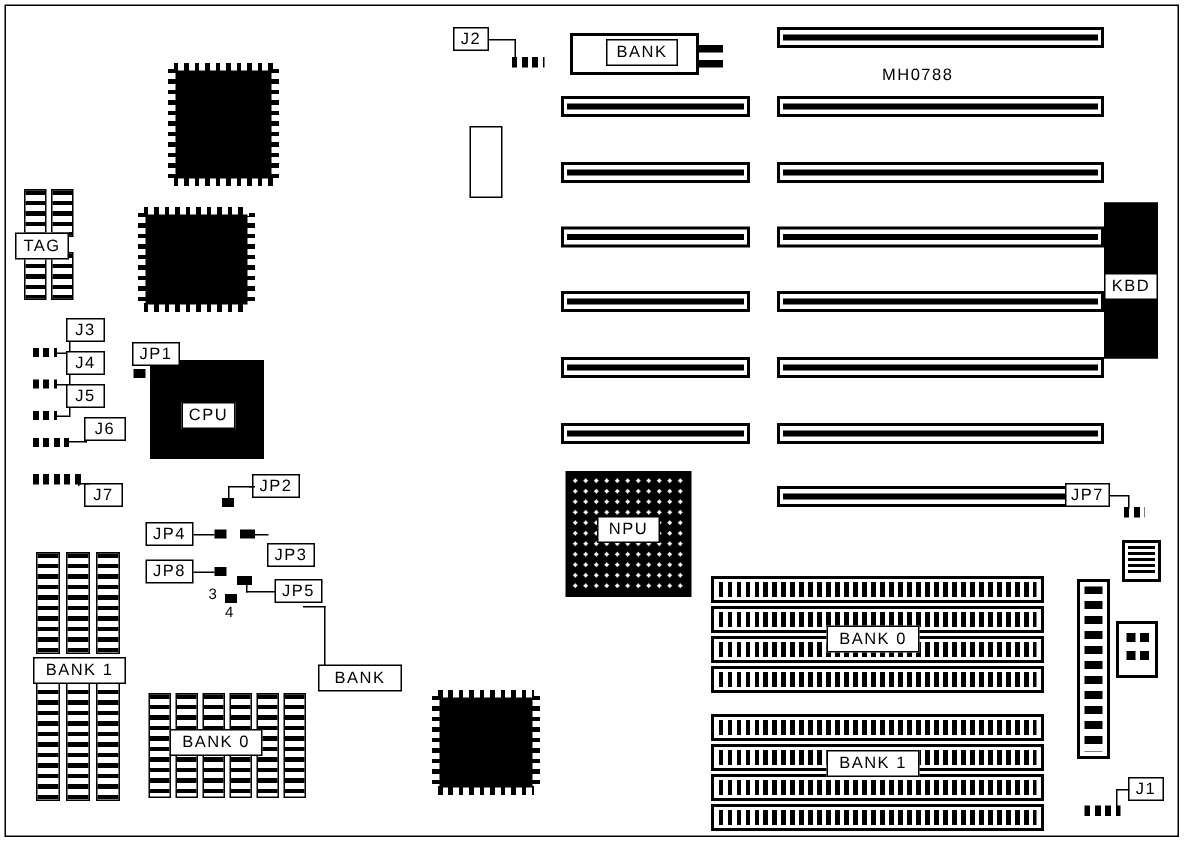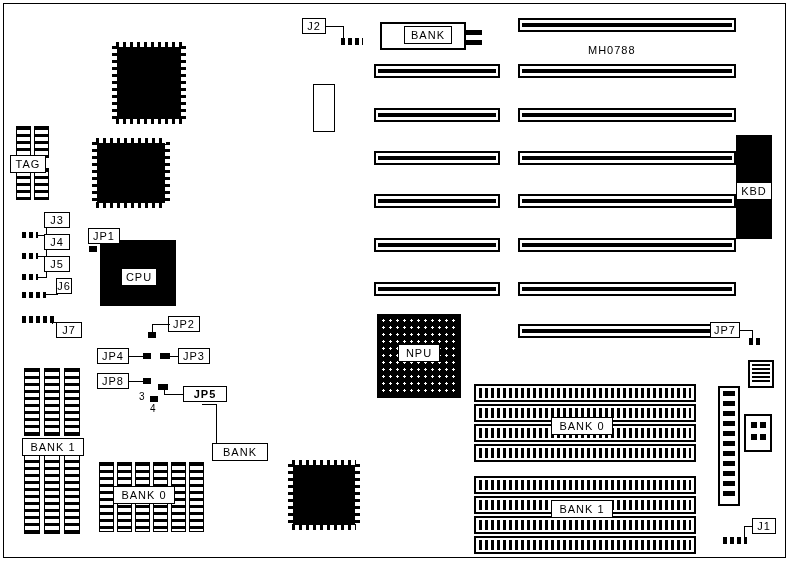--- a/index.html
+++ b/index.html
@@ -211,21 +211,21 @@
   <div class="abs label-box" style="left:44px; top:234px; width:26px; height:16px;">J4</div>
   <div class="abs pin2" style="left:22px; top:253px; width:16px; height:6px;"></div>
   <div class="abs ln" style="left:38px; top:256px; width:8px; height:1px;"></div>
   <div class="abs ln" style="left:46px; top:250px; width:1px; height:7px;"></div>
 
   <div class="abs label-box" style="left:44px; top:256px; width:26px; height:16px;">J5</div>
   <div class="abs pin2" style="left:22px; top:274px; width:16px; height:6px;"></div>
   <div class="abs ln" style="left:38px; top:277px; width:8px; height:1px;"></div>
   <div class="abs ln" style="left:46px; top:272px; width:1px; height:6px;"></div>
 
-  <div class="abs label-box" style="left:56px; top:278px; width:16px; height:16px;text-align:center;">J6</div>
+  <div class="abs label-box" style="left:56px; top:278px; width:28px; height:16px;text-align:center;">J6</div>
   <div class="abs pin2" style="left:22px; top:292px; width:24px; height:6px;"></div>
   <div class="abs ln" style="left:46px; top:294px; width:12px; height:1px;"></div>
   <div class="abs ln" style="left:57px; top:294px; width:1px; height:1px;"></div>
 
   <div class="abs label-box" style="left:56px; top:322px; width:26px; height:16px;">J7</div>
   <div class="abs pin2" style="left:22px; top:316px; width:32px; height:7px;"></div>
   <div class="abs ln" style="left:52px; top:322px; width:8px; height:1px;"></div>
   <div class="abs ln" style="left:52px; top:318px; width:1px; height:6px;"></div>
 
   <div class="abs label-box" style="left:88px; top:228px; width:32px; height:16px;">JP1</div>
@@ -234,29 +234,29 @@
   <div class="abs label-box" style="left:168px; top:316px; width:32px; height:16px;">JP2</div>
   <div class="abs ln" style="left:166px; top:324px; width:4px; height:1px;"></div>
   <div class="abs blk" style="left:148px; top:332px; width:8px; height:6px;"></div>
   <div class="abs ln" style="left:152px; top:324px; width:16px; height:1px;"></div>
   <div class="abs ln" style="left:152px; top:324px; width:1px; height:9px;"></div>
 
   <div class="abs label-box" style="left:97px; top:348px; width:32px; height:16px;">JP4</div>
   <div class="abs ln" style="left:129px; top:356px; width:14px; height:1px;"></div>
   <div class="abs blk" style="left:143px; top:353px; width:8px; height:6px;"></div>
 
-  <div class="abs label-box" style="left:178px; top:348px; width:32px; height:16px;">JP3</div>
+  <div class="abs label-box" style="left:178px; top:362px; width:32px; height:16px;">JP3</div>
   <div class="abs ln" style="left:170px; top:356px; width:9px; height:1px;"></div>
   <div class="abs blk" style="left:160px; top:353px; width:10px; height:6px;"></div>
 
   <div class="abs label-box" style="left:97px; top:373px; width:32px; height:16px;">JP8</div>
   <div class="abs ln" style="left:129px; top:381px; width:14px; height:1px;"></div>
   <div class="abs blk" style="left:143px; top:378px; width:8px; height:6px;"></div>
 
-  <div class="abs label-box" style="left:183px; top:386px; width:44px; height:16px;font-weight:bold;">JP5</div>
+  <div class="abs label-box" style="left:183px; top:386px; width:32px; height:16px;">JP5</div>
   <div class="abs ln" style="left:164px; top:394px; width:20px; height:1px;"></div>
   <div class="abs ln" style="left:164px; top:390px; width:1px; height:5px;"></div>
   <div class="abs blk" style="left:158px; top:384px; width:10px; height:6px;"></div>
   <div class="abs blk" style="left:150px; top:396px; width:8px; height:6px;"></div>
   <div class="abs plain-text" style="left:139px; top:391px; font-size:10px;">3</div>
   <div class="abs plain-text" style="left:150px; top:403px; font-size:10px;">4</div>
 
   <div class="abs label-box" style="left:212px; top:443px; width:56px; height:18px;">BANK</div>
   <div class="abs ln" style="left:216px; top:404px; width:1px; height:40px;"></div>
   <div class="abs ln" style="left:202px; top:404px; width:15px; height:1px;"></div>

